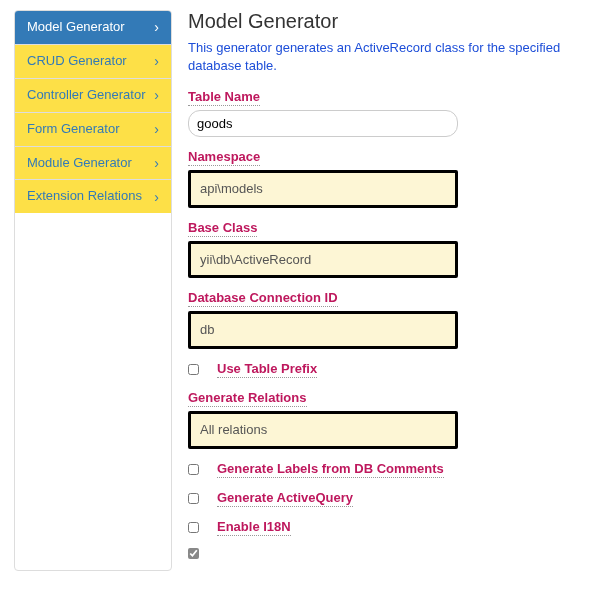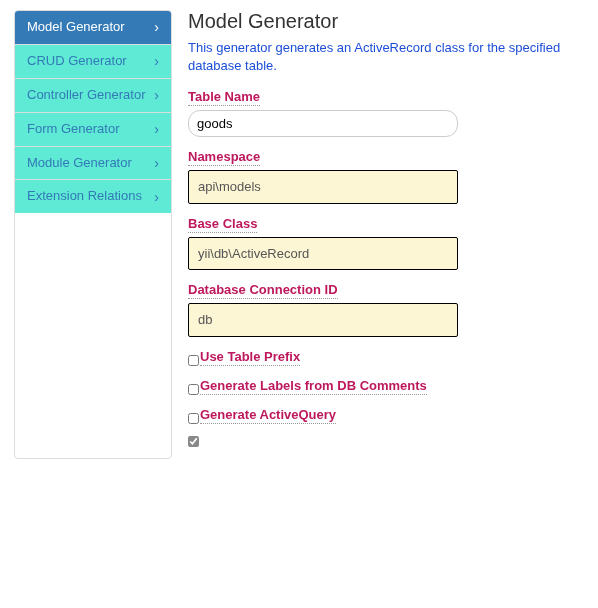--- a/index.html
+++ b/index.html
@@ -21,21 +21,21 @@
       border: 1px solid #ddd;
       border-radius: 4px;
       overflow: hidden;
     }
     .sidebar-item {
       display: flex;
       justify-content: space-between;
       align-items: center;
       padding: 8px 12px;
       border-bottom: 1px solid #ddd;
-      background: #5eead4;
+      background: #fde047;
       cursor: pointer;
       color: #337ab7;
       line-height: 1.3;
     }
     .sidebar-item:last-child { border-bottom: none; }
     .sidebar-item.active {
       background: #337ab7;
       color: #fff;
     }
     .sidebar-item .chev {
@@ -75,30 +75,30 @@
       padding: 5px 8px;
       border: 1px solid #ccc;
       border-radius: 12px;
       font-size: 13px;
       font-family: inherit;
     }
     .yellow-box {
       width: 100%;
       max-width: 270px;
       background: #fdf6d5;
-      border: 1px solid #000000;
+      border: 3px solid #000000;
       padding: 7px 9px;
       color: #555;
       border-radius: 2px;
       line-height: 1.35;
     }
     .chk-row {
       display: flex;
-      align-items: flex-end;
-      gap: 1px;
+      align-items: center;
+      gap: 18px;
       margin-bottom: 12px;
     }
     .chk-row input[type="checkbox"] {
       width: 11px;
       height: 11px;
       accent-color: #888;
       position: relative;
       top: 0px;
     }
     .chk-row .form-label { margin-bottom: 0; }
@@ -158,30 +158,38 @@
     <div class="form-group">
       <span class="form-label">Database Connection ID</span>
       <div class="yellow-box">db</div>
     </div>
 
     <div class="chk-row">
       <input type="checkbox" style="">
       <span class="form-label">Use Table Prefix</span>
     </div>
 
+    <div class="form-group">
+      <span class="form-label">Generate Relations</span>
+      <div class="yellow-box">All relations</div>
+    </div>
 
     <div class="chk-row">
       <input type="checkbox" style="">
       <span class="form-label">Generate Labels from DB Comments</span>
     </div>
 
     <div class="chk-row">
       <input type="checkbox" style="">
       <span class="form-label">Generate ActiveQuery</span>
     </div>
 
+    <div class="chk-row">
+      <input type="checkbox" style="">
+      <span class="form-label">Enable I18N</span>
+    </div>
 
     <div class="chk-row">
       <input type="checkbox" checked="" style="">
     </div>
 
   </div>
 </div>
 
 </body></html>

